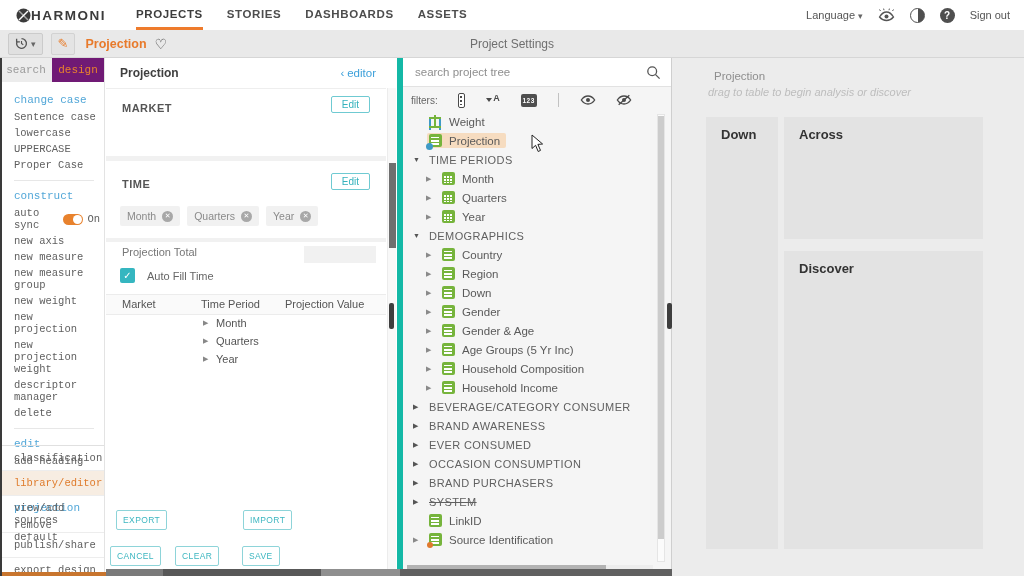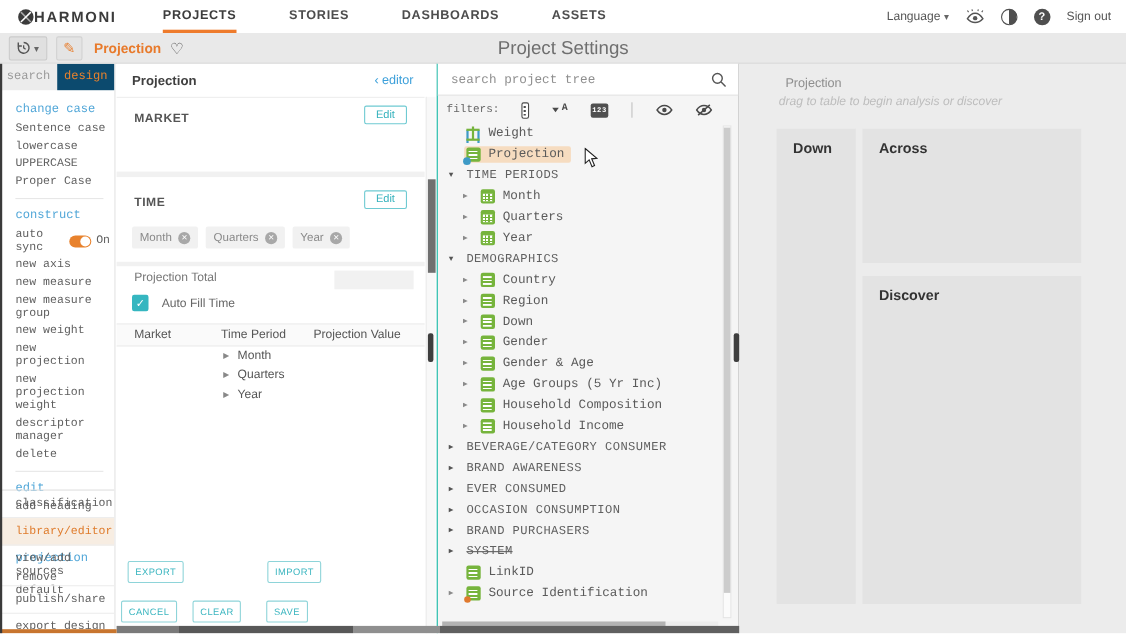--- a/index.html
+++ b/index.html
@@ -3,49 +3,49 @@
 <meta charset="utf-8">
 <style>
   html,body{margin:0;padding:0;background:#fff;}
   .app{position:relative;width:1024px;height:576px;background:#fff;overflow:hidden;
        font-family:"Liberation Sans",sans-serif;color:#4a4a4a;}
 
   
   .topnav{position:absolute;top:0;left:0;right:0;height:30px;background:#fff;display:flex;align-items:stretch;}
   .brand{display:flex;align-items:center;gap:0;padding:0 18px 0 16px;}
   .brand-txt{font-size:13.5px;font-weight:bold;letter-spacing:1.5px;color:#3b3b3b;}
-  .nav-items{display:flex;gap:48px;margin-left:24px;}
+  .nav-items{display:flex;gap:24px;margin-left:12px;}
   .nav-item{display:flex;align-items:center;font-size:11.5px;font-weight:bold;letter-spacing:.6px;color:#4d4d4d;
             border-bottom:3px solid transparent;box-sizing:border-box;cursor:default;}
   .nav-item.active{border-bottom-color:#ee7b2c;color:#3d3d3d;}
   .nav-right{margin-left:auto;display:flex;align-items:center;gap:15px;padding-right:14px;font-size:11px;color:#555;}
   .contrast-icon{width:15px;height:15px;border-radius:50%;border:1.5px solid #4f4f4f;box-sizing:border-box;
                  background:linear-gradient(90deg,#fff 0 50%,#4f4f4f 50% 100%);}
   .help-icon{width:15px;height:15px;border-radius:50%;background:#4f4f4f;color:#fff;font-size:10px;font-weight:bold;
              display:flex;align-items:center;justify-content:center;}
   .caret{font-size:9px;color:#666;}
 
   
   .toolbar{position:absolute;top:30px;left:0;right:0;height:28px;background:#e9e9e9;border-bottom:1px solid #d6d6d6;
            display:flex;align-items:center;box-sizing:border-box;}
   .tb-btn{display:flex;align-items:center;gap:3px;background:#e0e0e0;border:1px solid #cbcbcb;border-radius:2px;
           height:20px;padding:0 6px;margin-left:8px;}
   .tb-btn.pencil{background:#e4e4e4;border-color:#d2d2d2;}
   .pencil-glyph{color:#e87f2f;font-size:13px;line-height:1;}
   .tb-title{color:#e87a2b;font-size:12.5px;font-weight:bold;margin-left:10px;}
   .tb-heart{font-size:14px;color:#4a4a4a;margin-left:8px;}
-  .tb-center{position:absolute;left:50%;transform:translateX(-50%);font-size:17px;color:#6f6f6f;}
+  .tb-center{position:absolute;left:50%;transform:translateX(-50%);font-size:12px;color:#6f6f6f;}
 
   
   .sidebar{position:absolute;top:58px;left:0;width:105px;bottom:0;background:#fff;border-right:1px solid #e3e3e3;
            box-sizing:border-box;overflow:hidden;font-size:10.5px;font-family:Liberation Mono, monospace;}
   .left-edge{position:absolute;left:0;top:58px;bottom:0;width:2px;background:#3a3a3a;z-index:11;}
   .sb-tabs{display:flex;height:24px;}
   .sb-tab{flex:1;display:flex;align-items:center;justify-content:center;font-size:11px;color:#9a9a9a;background:#ececec;}
-  .sb-tab.active{background:#0c4a6e;color:#e8822d;}
+  .sb-tab.active{background:#701a75;color:#e8822d;}
   .sb-scroll{padding:10px 4px 0 14px;}
   .sb-header{color:#52a7d8;font-size:11px;margin:2px 0 5px;}
   .sb-item{color:#5f5f5f;margin:0 0 4px;line-height:12px;}
   .sb-div{border-top:1px solid #e7e7e7;margin:9px 6px 9px 0;}
   .toggle-row{display:flex;align-items:center;gap:4px;}
   .toggle{width:20px;height:11px;background:#e8822d;border-radius:6px;position:relative;flex:none;}
   .toggle .knob{position:absolute;right:1px;top:1px;width:9px;height:9px;border-radius:50%;background:#fff;}
   .sb-bottom{position:absolute;top:387px;left:0;right:0;border-top:1px solid #e0e0e0;}
   .sb-bottom-item{padding:6px 0 6px 14px;border-bottom:1px solid #ededed;color:#5f5f5f;}
   .sb-bottom-item.active{color:#df7b2b;background:#f7ede2;}
@@ -76,21 +76,21 @@
   .trow{position:absolute;left:0;right:10px;height:17px;font-size:11px;color:#555;}
   .trow .arr{position:absolute;left:97px;top:3px;font-size:7px;color:#888;}
   .trow .lbl{position:absolute;left:110px;top:1px;}
   .btn{background:#fff;border:1px solid #8ed4d9;color:#3cb6c0;font-size:8.5px;letter-spacing:.4px;
        padding:4px 6px;min-width:36px;text-align:center;border-radius:2px;position:absolute;font-family:inherit;}
   .ep-scroll{position:absolute;top:30px;bottom:0;right:0;width:9px;background:#f8f8f8;border-left:1px solid #ececec;box-sizing:border-box;}
   .ep-thumb{position:absolute;top:75px;left:1px;right:0;height:85px;background:#6f6f6f;}
 
   
   .tree-panel{position:absolute;top:58px;left:397px;width:275px;bottom:0;background:#f5f5f5;
-              border-left:1px solid #14b8a6;border-right:1px solid #cfcfcf;box-sizing:border-box;font-family:Liberation Mono, monospace;}
+              border-left:6px solid #14b8a6;border-right:1px solid #cfcfcf;box-sizing:border-box;}
   .tp-search{height:28px;background:#fff;border-bottom:1px solid #e2e2e2;display:flex;align-items:center;padding:0 10px;}
   .tp-search input{flex:1;border:none;outline:none;font-size:11.5px;color:#555;font-family:inherit;background:transparent;}
   .tp-search input::placeholder{color:#8f8f8f;}
   .tp-filters{height:26px;display:flex;align-items:center;padding:0 8px;gap:20px;}
   .f-label{font-size:10px;color:#666;}
   .fi{display:inline-flex;align-items:center;justify-content:center;}
   .fi.ruler{width:7px;height:15px;border:1px solid #4a4a4a;border-radius:2px;background:#fff;position:relative;box-sizing:border-box;}
   .fi.ruler::after{content:"";position:absolute;left:1px;top:2px;width:2px;height:9px;
      background:repeating-linear-gradient(180deg,#4a4a4a 0 2px,transparent 2px 4px);}
   .fi.sorta{position:relative;width:16px;height:14px;}

